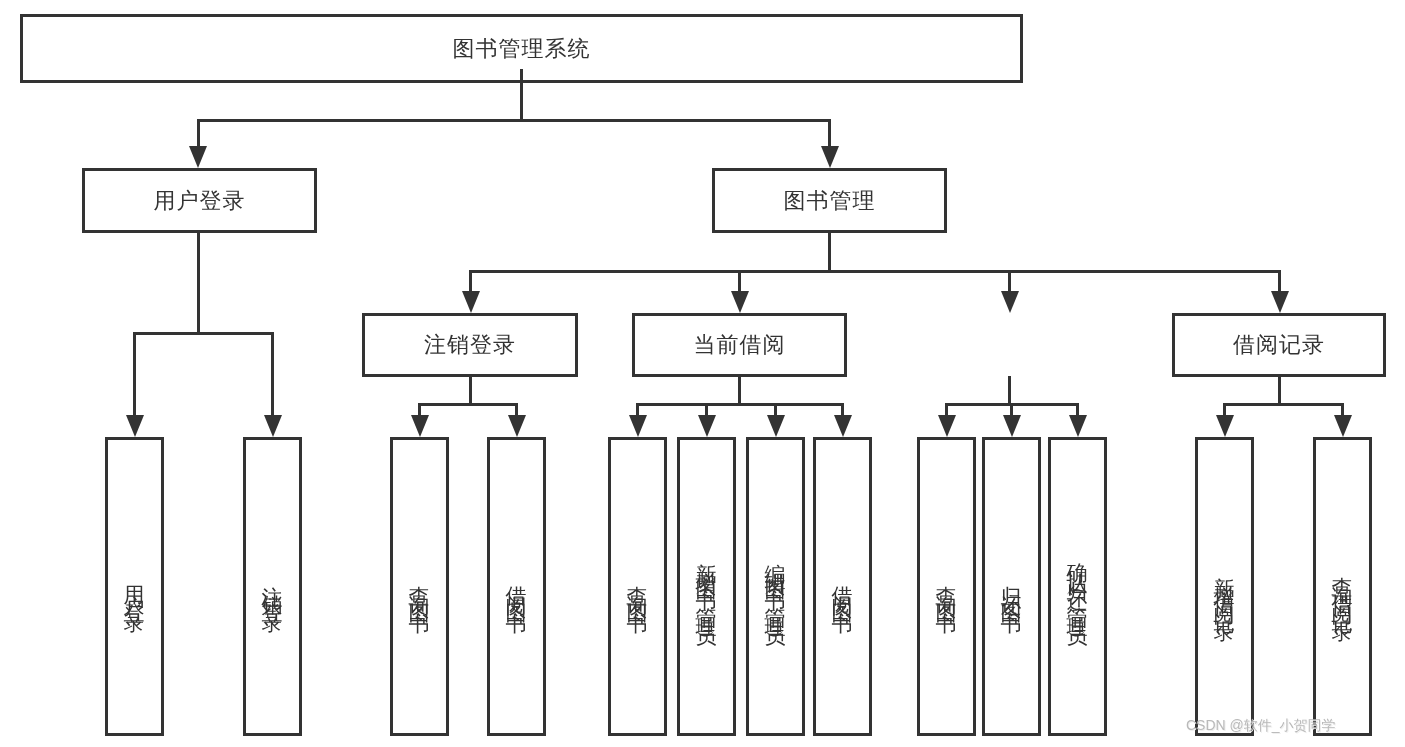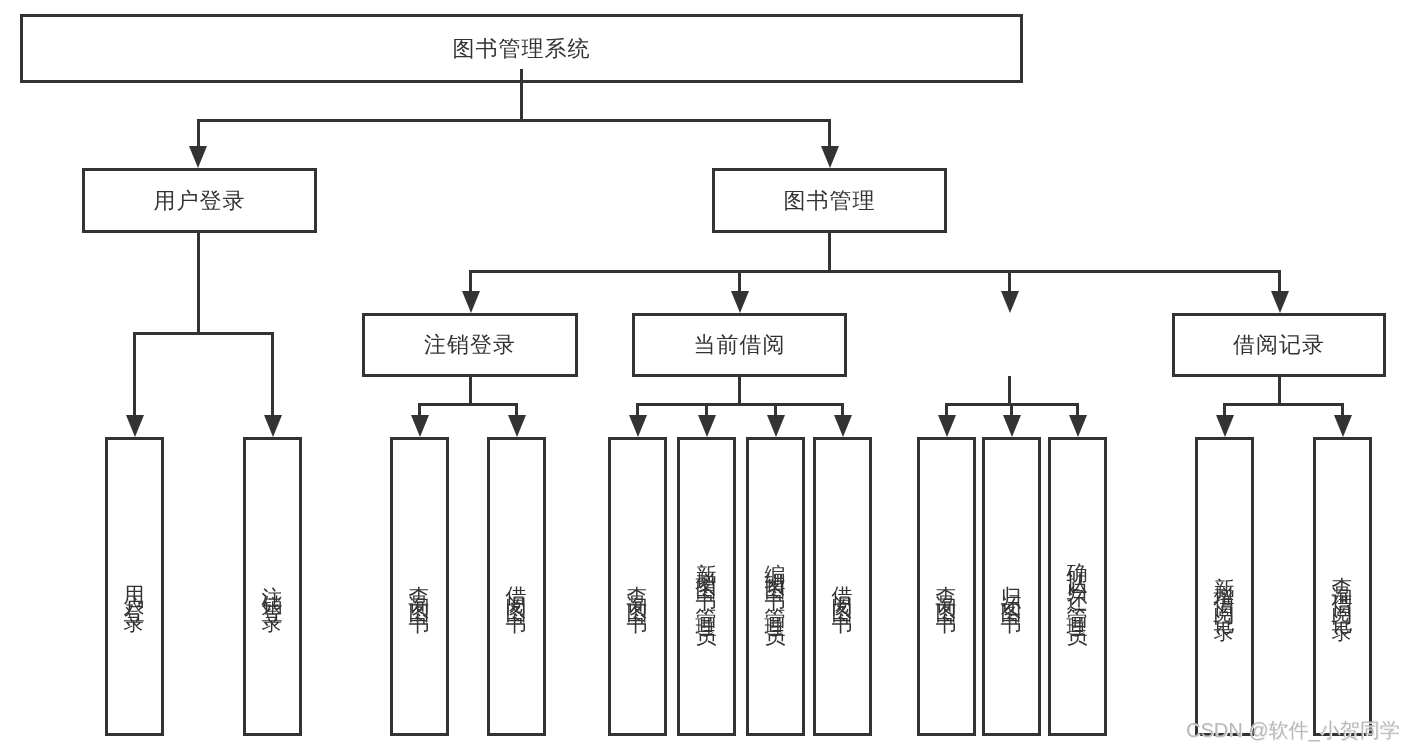--- a/index.html
+++ b/index.html
@@ -44,21 +44,21 @@
   .arrow{
     position:absolute;width:0;height:0;
     border-left:9px solid transparent;
     border-right:9px solid transparent;
     border-top:22px solid var(--line);
   }
 
   .watermark{
     position:absolute;
     left:1186px;top:717px;
-    font-size:20px;
+    font-size:14px;
     color:var(--wm);
     text-shadow:1px 1px 0 #efefef;
     z-index:10;
     white-space:nowrap;
   }
 </style>
 </head>
 <body>
 
 <div class="canvas">

